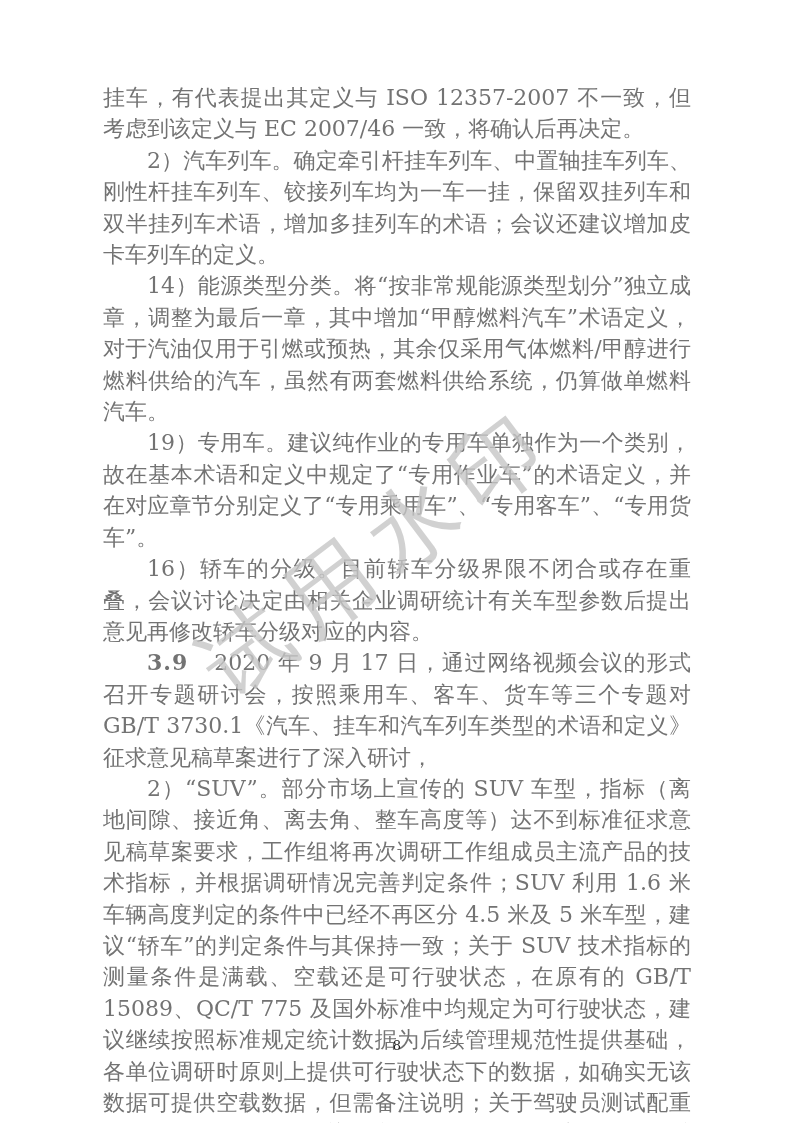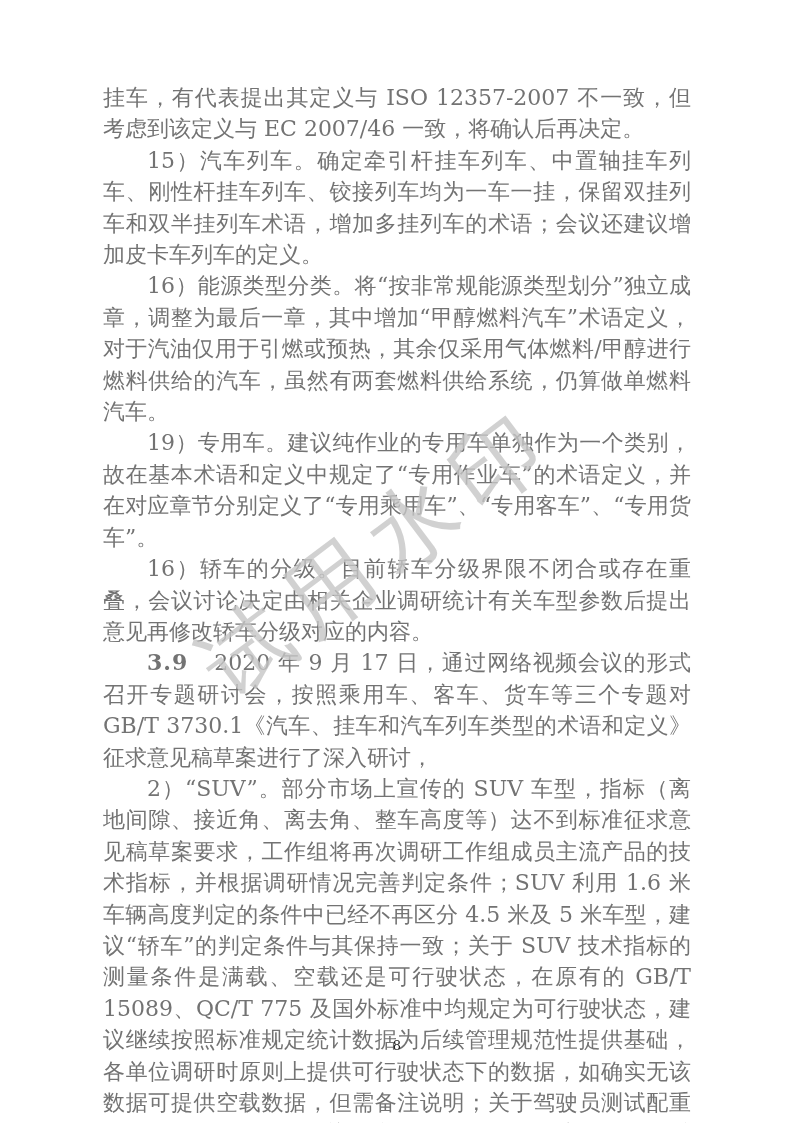--- a/index.html
+++ b/index.html
@@ -65,23 +65,23 @@
 <body>
 
 <div class="page">
 
   <div class="watermark">试用水印</div>
 
   <div class="content">
 
     <p class="para no-indent">挂车，有代表提出其定义与 ISO 12357-2007 不一致，但考虑到该定义与 EC 2007/46 一致，将确认后再决定。</p>
 
-    <p class="para">15）汽车列车。确定牵引杆挂车列车、中置轴挂车列车、刚性杆挂车列车、铰接列车均为一车一挂，保留双挂列车和双半挂列车术语，增加多挂列车的术语；会议还建议增加皮卡车列车的定义。</p>
+    <p class="para">2）汽车列车。确定牵引杆挂车列车、中置轴挂车列车、刚性杆挂车列车、铰接列车均为一车一挂，保留双挂列车和双半挂列车术语，增加多挂列车的术语；会议还建议增加皮卡车列车的定义。</p>
 
-    <p class="para">16）能源类型分类。将“按非常规能源类型划分”独立成章，调整为最后一章，其中增加“甲醇燃料汽车”术语定义，对于汽油仅用于引燃或预热，其余仅采用气体燃料/甲醇进行燃料供给的汽车，虽然有两套燃料供给系统，仍算做单燃料汽车。</p>
+    <p class="para">14）能源类型分类。将“按非常规能源类型划分”独立成章，调整为最后一章，其中增加“甲醇燃料汽车”术语定义，对于汽油仅用于引燃或预热，其余仅采用气体燃料/甲醇进行燃料供给的汽车，虽然有两套燃料供给系统，仍算做单燃料汽车。</p>
 
     <p class="para">19）专用车。建议纯作业的专用车单独作为一个类别，故在基本术语和定义中规定了“专用作业车”的术语定义，并在对应章节分别定义了“专用乘用车”、“专用客车”、“专用货车”。</p>
 
     <p class="para">16）轿车的分级。目前轿车分级界限不闭合或存在重叠，会议讨论决定由相关企业调研统计有关车型参数后提出意见再修改轿车分级对应的内容。</p>
 
     <p class="para"><b class="lead">3.9</b><span>2020 年 9 月 17 日，通过网络视频会议的形式召开专题研讨会，按照乘用车、客车、货车等三个专题对 GB/T 3730.1《汽车、挂车和汽车列车类型的术语和定义》征求意见稿草案进行了深入研讨，</span></p>
 
 
     <p class="para">2）“SUV”。部分市场上宣传的 SUV 车型，指标（离地间隙、接近角、离去角、整车高度等）达不到标准征求意见稿草案要求，工作组将再次调研工作组成员主流产品的技术指标，并根据调研情况完善判定条件；SUV 利用 1.6 米车辆高度判定的条件中已经不再区分 4.5 米及 5 米车型，建议“轿车”的判定条件与其保持一致；关于 SUV 技术指标的测量条件是满载、空载还是可行驶状态，在原有的 GB/T 15089、QC/T 775 及国外标准中均规定为可行驶状态，建议继续按照标准规定统计数据为后续管理规范性提供基础，各单位调研时原则上提供可行驶状态下的数据，如确实无该数据可提供空载数据，但需备注说明；关于驾驶员测试配重问题，工作组查询了相关标准，ECE R.E.3 规定了驾驶员质量为 75kg，GB/T 15089 未明确驾驶员质量，GB/T 12534 规定轿车乘员质量为 65kg，GB/T 12428</p>
 

